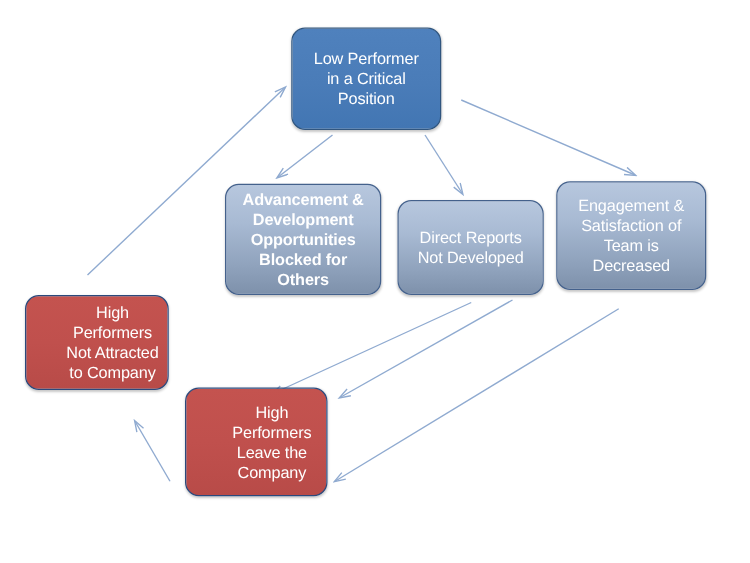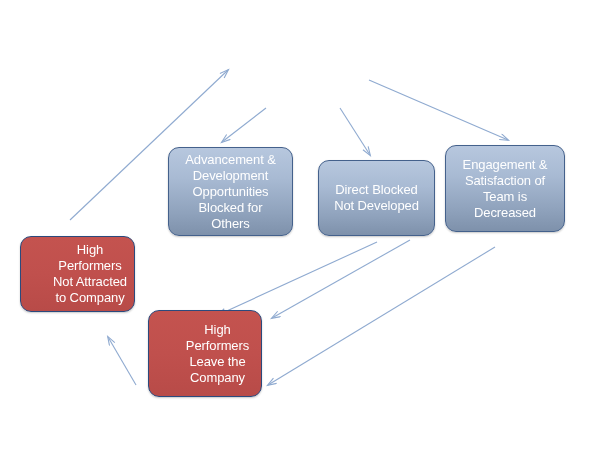--- a/index.html
+++ b/index.html
@@ -79,31 +79,36 @@
         <line x1="340" y1="108" x2="370" y2="155" stroke="#8faad0" stroke-width="1.1" marker-end="url(#ah)"></line>
         <line x1="369" y1="80" x2="508" y2="140" stroke="#8faad0" stroke-width="1.1" marker-end="url(#ah)"></line>
         <line x1="410" y1="240" x2="272" y2="318" stroke="#8faad0" stroke-width="1.1" marker-end="url(#ah)"></line>
         <line x1="377" y1="242" x2="218" y2="315" stroke="#8faad0" stroke-width="1.1" marker-end="url(#ah)"></line>
         <line x1="495" y1="247" x2="268" y2="385" stroke="#8faad0" stroke-width="1.1" marker-end="url(#ah)"></line>
         <line x1="136" y1="385" x2="108" y2="337" stroke="#8faad0" stroke-width="1.1" marker-end="url(#ah)"></line>
         <line x1="70" y1="220" x2="228" y2="70" stroke="#8faad0" stroke-width="1.1" marker-end="url(#ah)"></line>
       </g>
   </svg>
 
+  <div class="node primary" style="left:233px; top:22px; width:120px; height:82px;">
+    <span class="label">Low Performer
+in a Critical
+Position</span>
+  </div>
 
-  <div class="node muted" style="left:168px; top:147px; width:125px; height:89px;">
+  <div class="node muted" style="left:180px; top:147px; width:125px; height:89px;font-weight:bold;">
     <span class="label">Advancement &amp;
 Development
 Opportunities
 Blocked for
 Others</span>
   </div>
 
   <div class="node muted" style="left:318px; top:160px; width:117px; height:76px;">
-    <span class="label">Direct Blocked
+    <span class="label">Direct Reports
 Not Developed</span>
   </div>
 
   <div class="node muted" style="left:445px; top:145px; width:120px; height:87px;">
     <span class="label">Engagement &amp;
 Satisfaction of
 Team is
 Decreased</span>
   </div>
 

